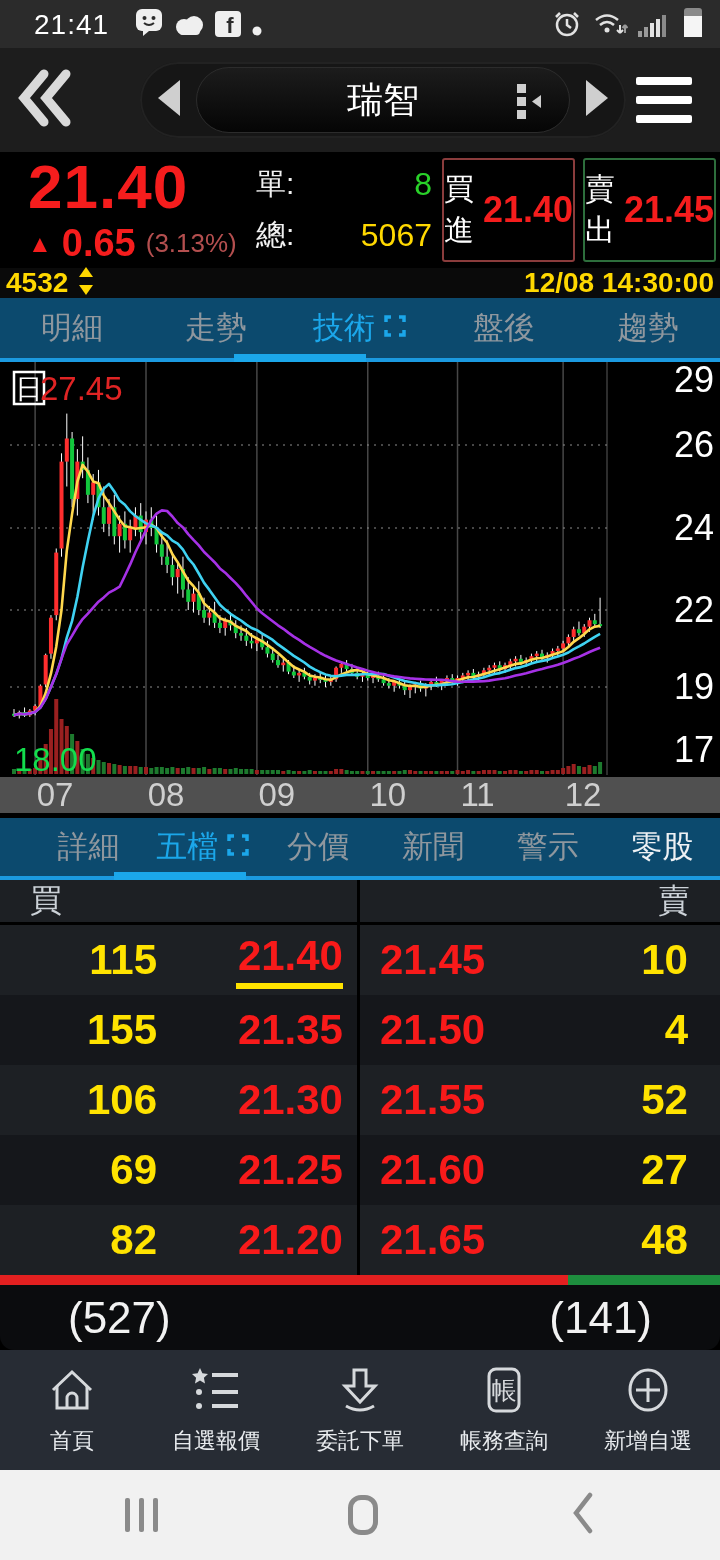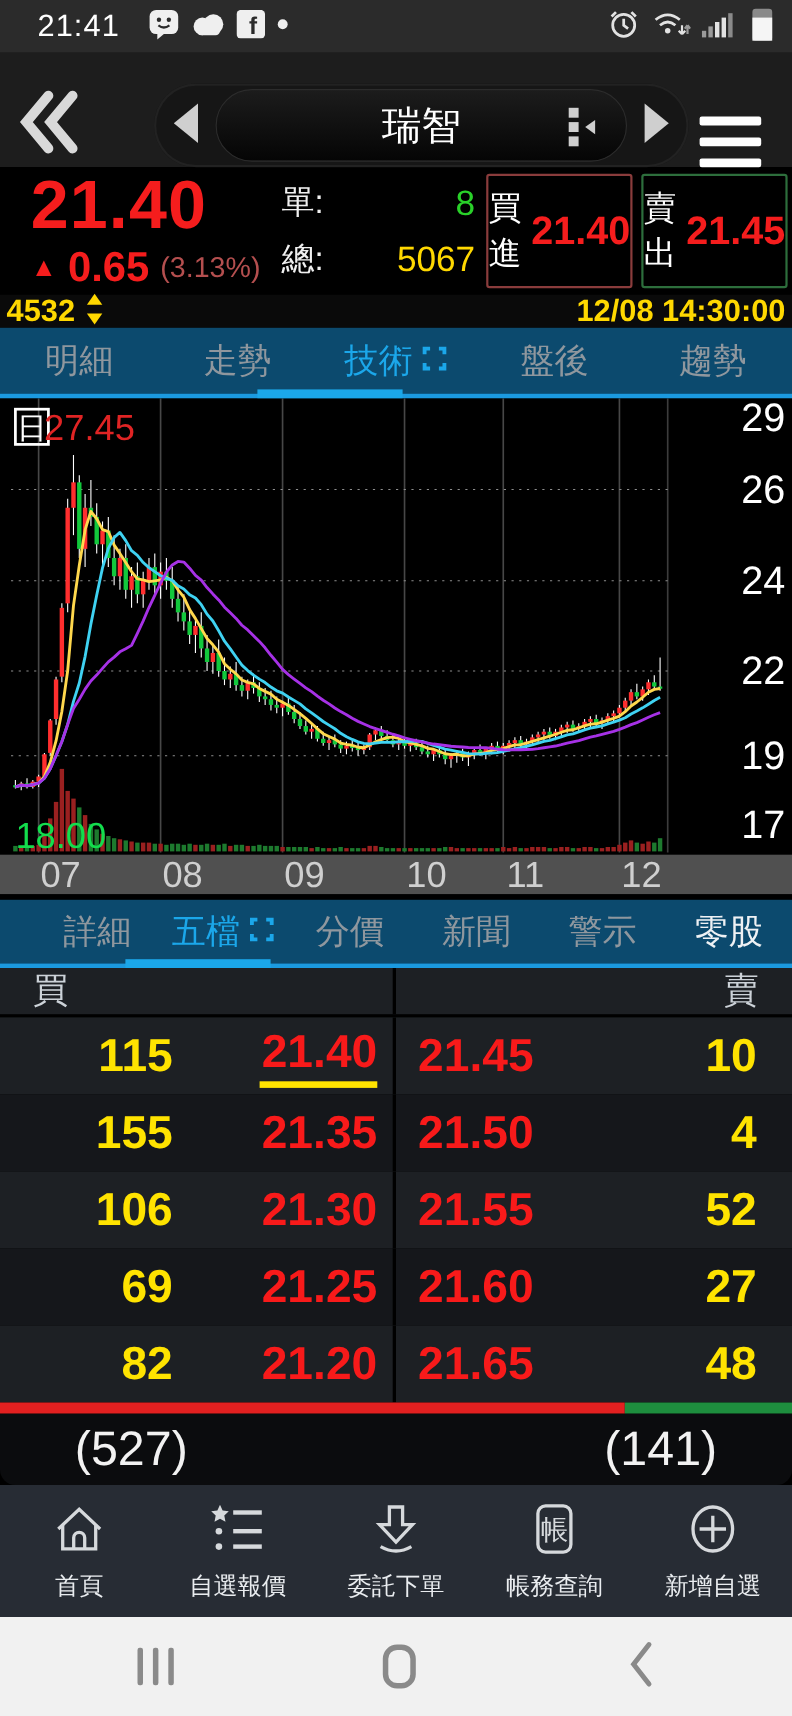--- a/index.html
+++ b/index.html
@@ -3,25 +3,25 @@
 <meta charset="utf-8">
 <style>
   * { margin:0; padding:0; box-sizing:border-box; }
   html,body { background:#000; width:720px; }
   body { font-family:"Liberation Sans","DejaVu Sans",sans-serif; width:720px; height:1560px; overflow:hidden; }
   svg { font-family:inherit; }
 
   
   .status-bar { height:48px; background:#2b2b2b; display:flex; align-items:center; padding:0 16px; color:#fff; }
   .sb-time { font-size:28px; margin-left:18px; margin-right:16px; letter-spacing:1px; }
-  .sb-left, .sb-right { display:flex; align-items:center; gap:10px; }
+  .sb-left, .sb-right { display:flex; align-items:flex-end; gap:10px; }
   .sb-right { margin-left:auto; }
 
   
-  .title-bar { height:104px; background:#1d1d1d; display:flex; align-items:flex-end; padding:0 14px; }
+  .title-bar { height:104px; background:#1d1d1d; display:flex; align-items:center; padding:0 14px; }
   .hamburger { margin-left:auto; margin-right:14px; display:flex; flex-direction:column; gap:11px; }
   .hamburger i { display:block; width:56px; height:8px; background:#fff; border-radius:2px; }
   .stock-capsule { width:486px; height:76px; margin-left:62px; background:#161616; border-radius:40px; display:flex; align-items:center; padding:0 12px; box-shadow:inset 0 0 0 2px #222; }
   .stock-pill { flex:1; height:66px; margin:0 10px; border-radius:33px; background:linear-gradient(#1c1c1c,#050505); border:1px solid #2c2c2c; display:flex; align-items:center; justify-content:center; position:relative; }
   .stock-name { color:#fff; font-size:36px; }
   .pill-list-icon { position:absolute; right:22px; top:14px; }
 
   
   .quote { height:116px; background:#000; display:flex; padding:2px 4px; }
   .q-left { width:252px; padding-left:24px; }

